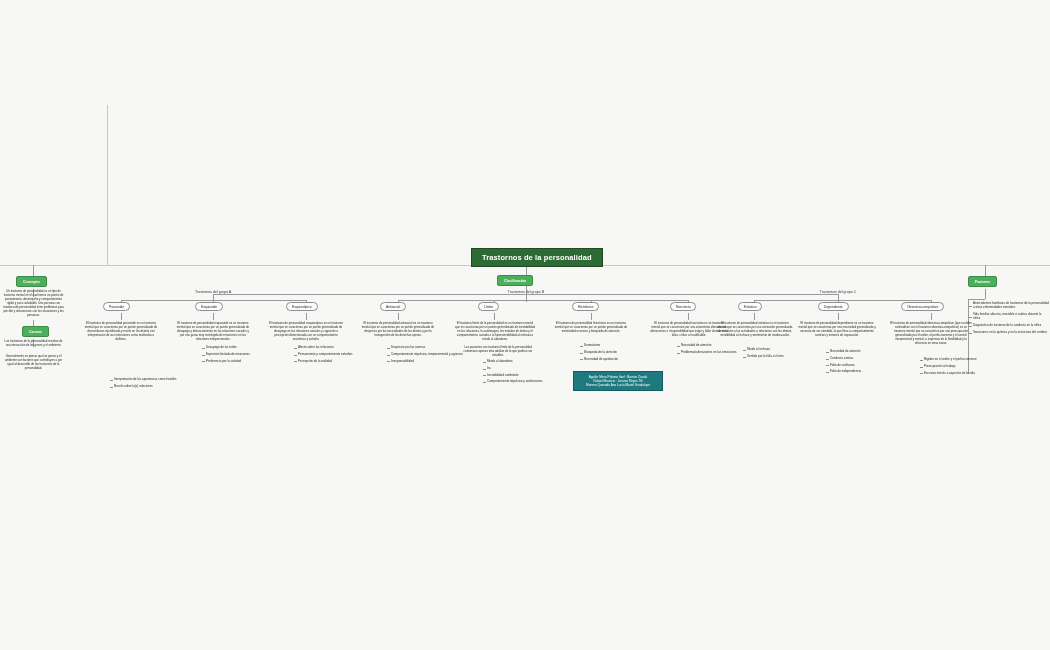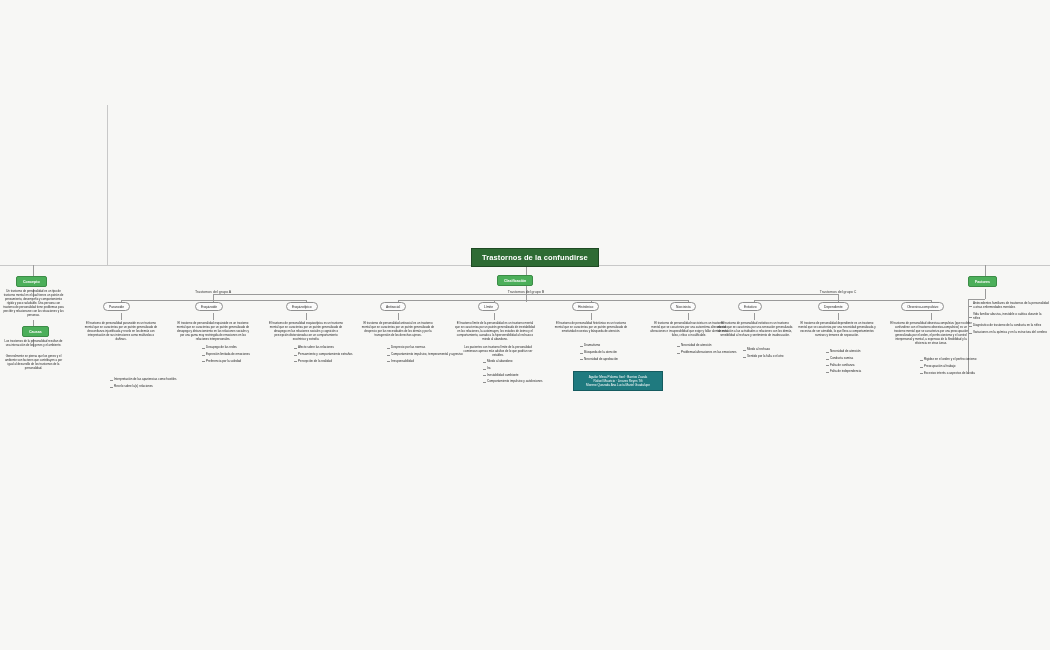--- a/index.html
+++ b/index.html
@@ -140,21 +140,21 @@
 <div class="ln vln" style="left:213px;top:313px;height:7px;"></div>
 <div class="ln vln" style="left:306px;top:313px;height:7px;"></div>
 <div class="ln vln" style="left:398px;top:313px;height:7px;"></div>
 <div class="ln vln" style="left:494px;top:313px;height:7px;"></div>
 <div class="ln vln" style="left:591px;top:313px;height:7px;"></div>
 <div class="ln vln" style="left:688px;top:313px;height:7px;"></div>
 <div class="ln vln" style="left:754px;top:313px;height:7px;"></div>
 <div class="ln vln" style="left:838px;top:313px;height:7px;"></div>
 <div class="ln vln" style="left:931px;top:313px;height:7px;"></div>
 
-<div class="root" style="left:471px;top:248px;">Trastornos de la confundirse</div>
+<div class="root" style="left:471px;top:248px;">Trastornos de la personalidad</div>
 
 <div class="green" style="left:497px;top:275px;">Clasificación</div>
 
 <div class="green" style="left:16px;top:276px;">Concepto</div>
 <div class="descplain" style="left:2px;top:290px;width:63px;">Un trastorno de personalidad es un tipo de trastorno mental en el cual tienes un patrón de pensamiento, desempeño y comportamiento rígido y poco saludable. Una persona con trastorno de personalidad tiene problemas para percibir y relacionarse con las situaciones y las personas.</div>
 <div class="green" style="left:22px;top:326px;">Causas</div>
 <div class="descplain" style="left:2px;top:340px;width:63px;">Los trastornos de la personalidad resultan de una interacción de los genes y el ambiente.</div>
 <div class="descplain" style="left:2px;top:355px;width:63px;">Generalmente se piensa que los genes y el ambiente son factores que contribuyen a por igual al desarrollo de los trastornos de la personalidad.</div>
 
 <div class="green" style="left:968px;top:276px;">Factores</div>

